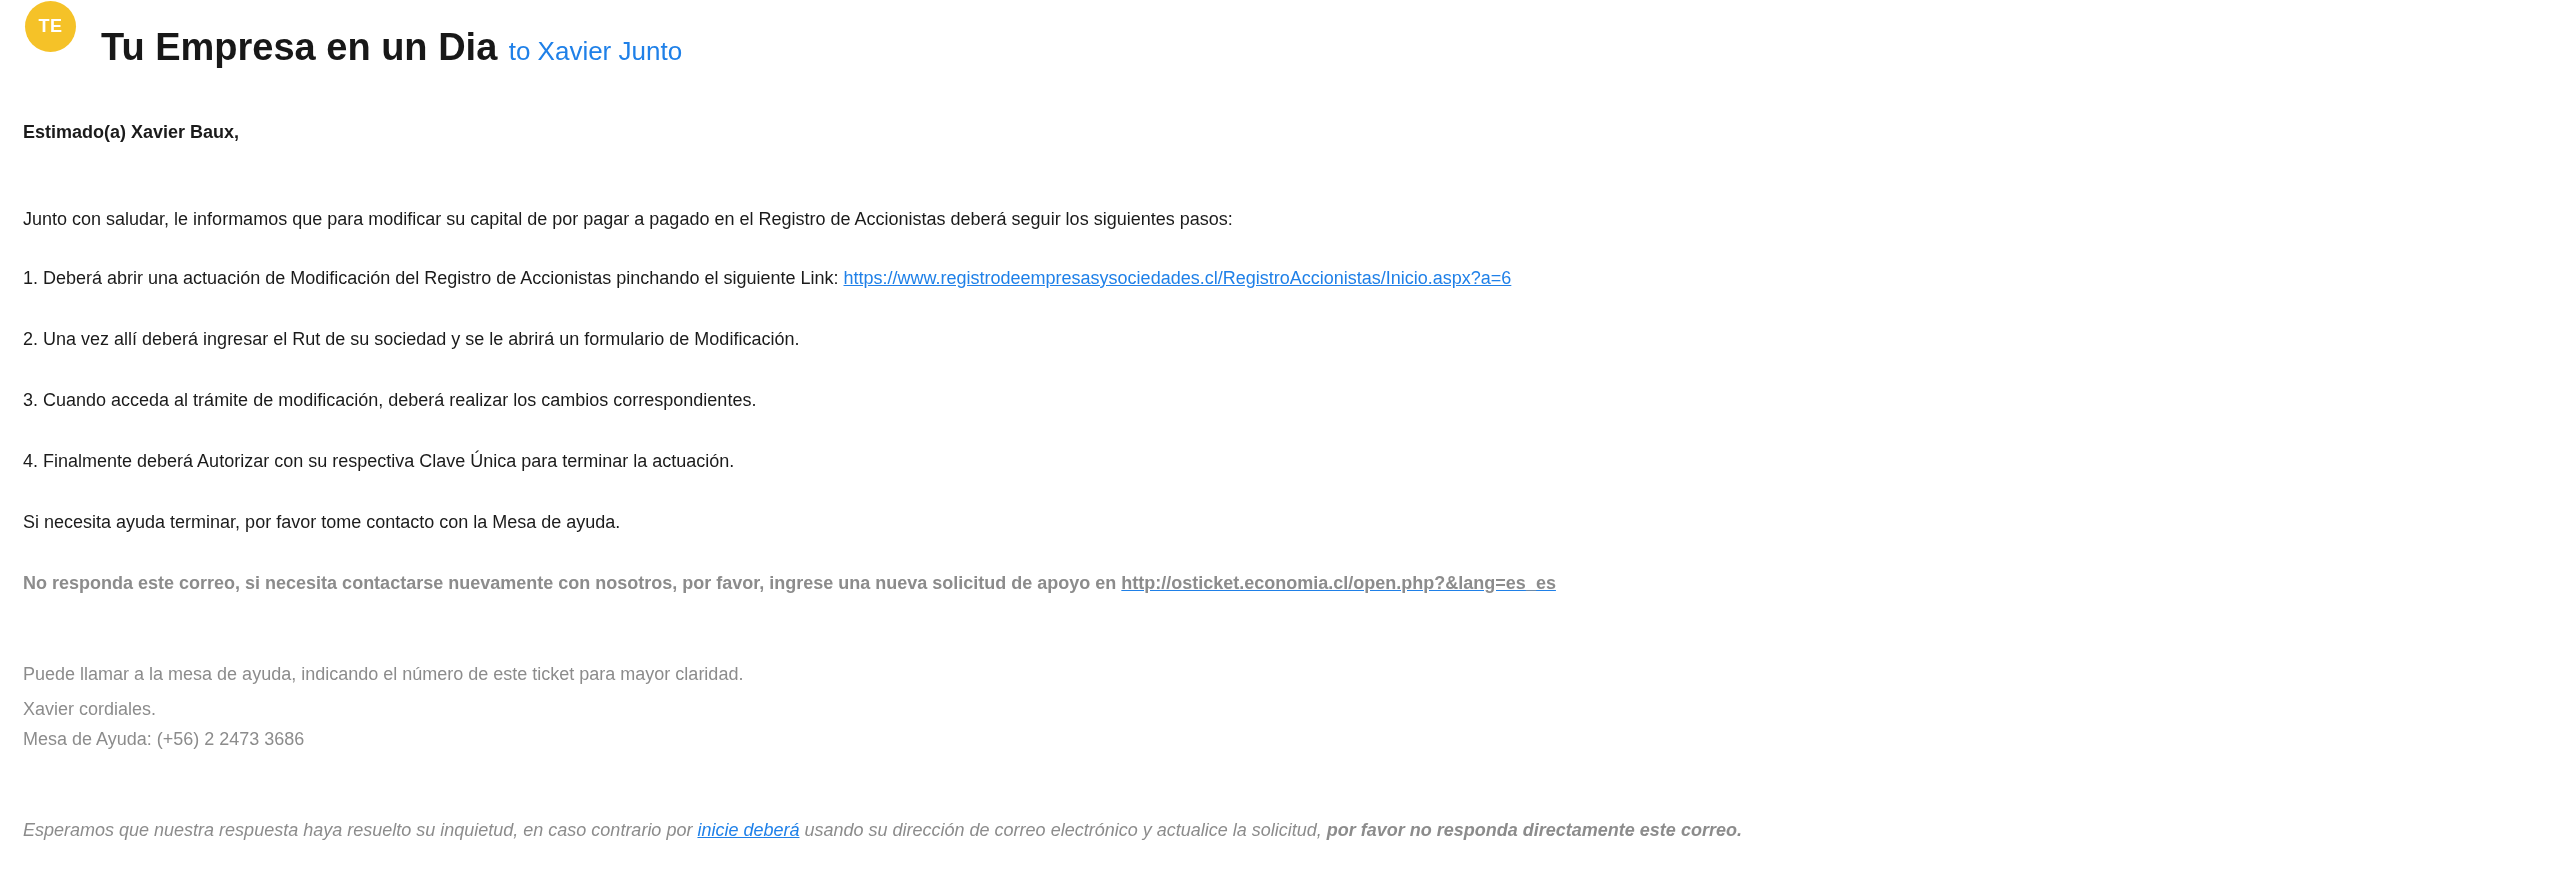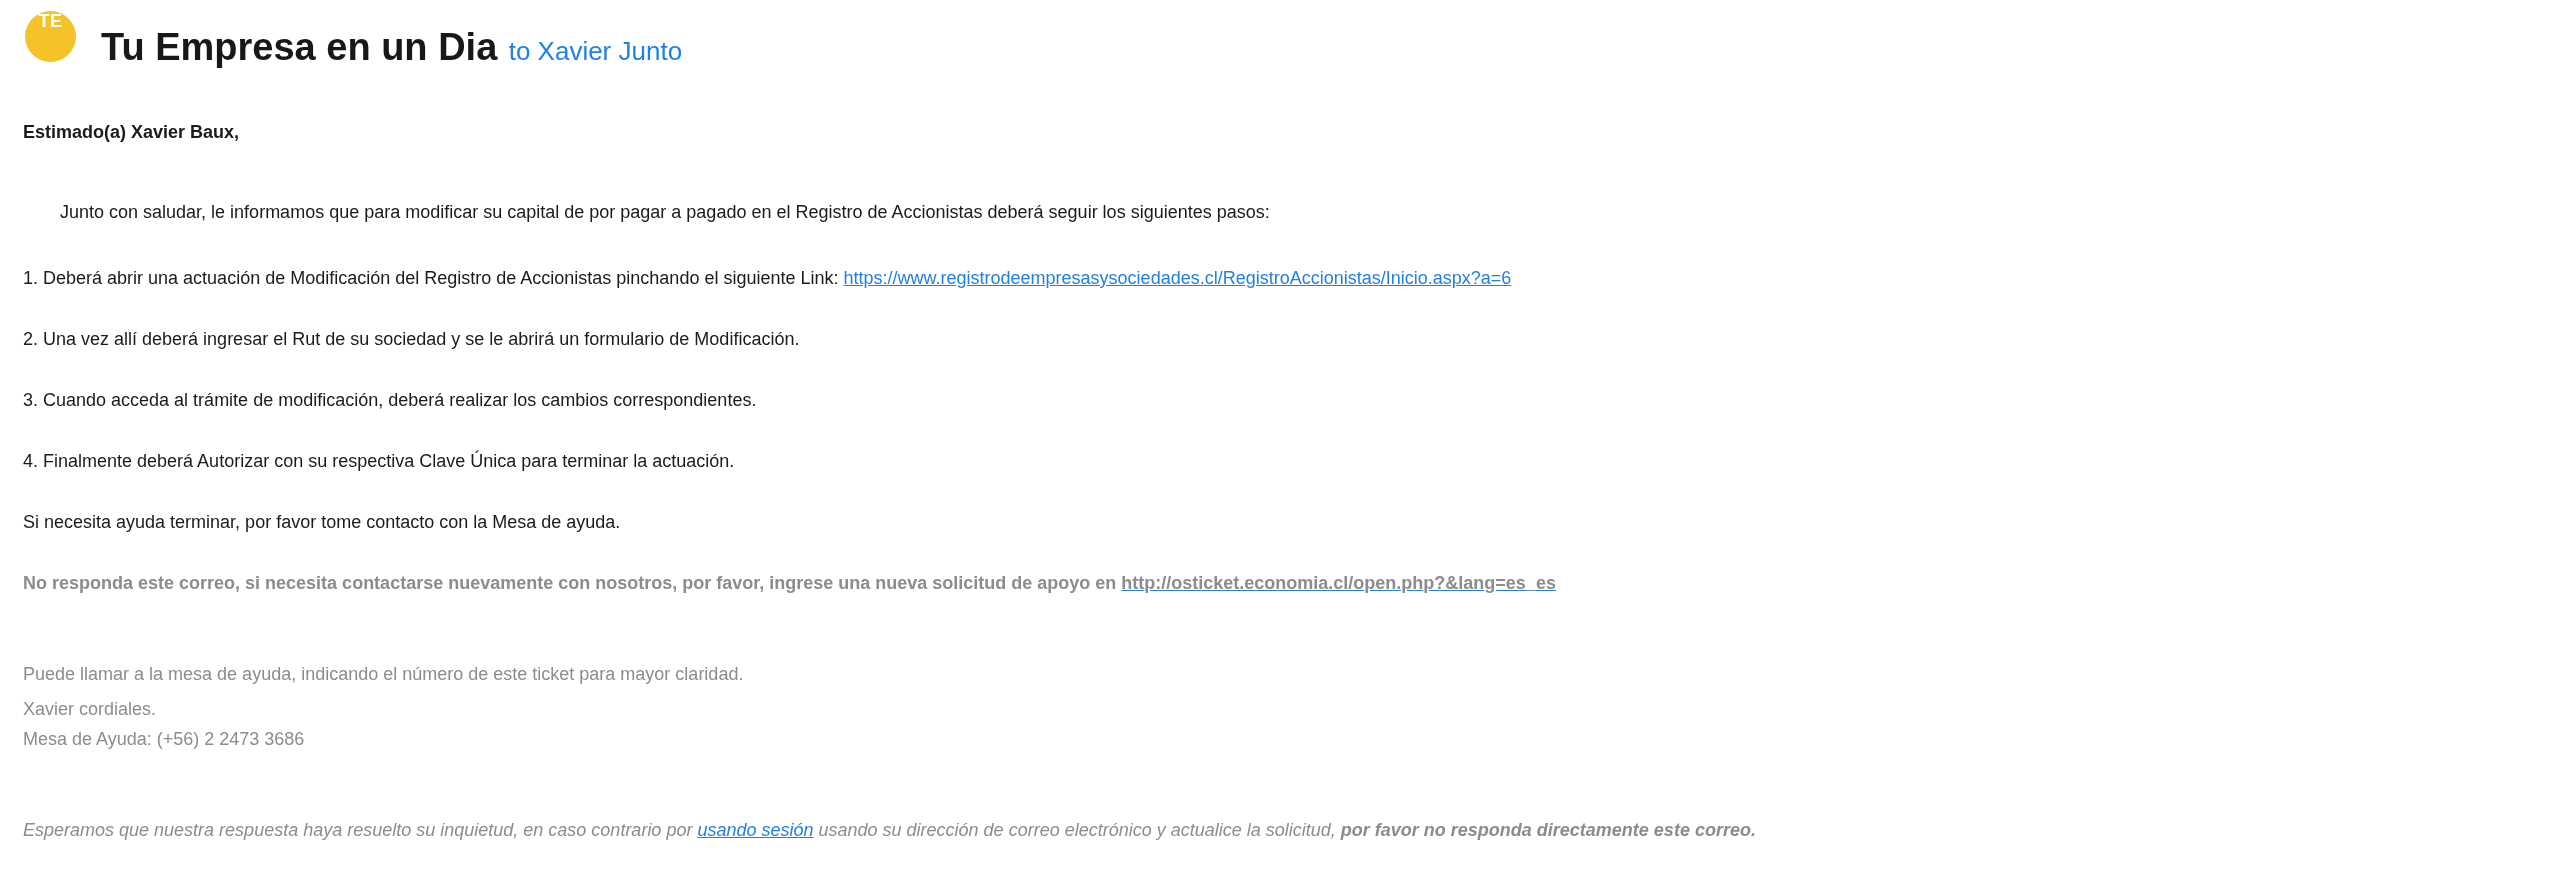--- a/index.html
+++ b/index.html
@@ -6,24 +6,24 @@
   html, body {
     width: 2576px; height: 877px;
     background: #ffffff;
     font-family: "Liberation Sans", "DejaVu Sans", sans-serif;
     overflow: hidden;
   }
   .abs { position: absolute; white-space: nowrap; }
 
   
   .avatar {
-    position: absolute; left: 25px; top: 11px;
+    position: absolute; left: 25px; top: 1px;
     width: 51px; height: 51px; border-radius: 50%;
     background: #f5c228;
-    display: flex; align-items: flex-start; justify-content: center;
+    display: flex; align-items: center; justify-content: center;
     cursor: pointer;
   }
   .avatar span {
     color: #ffffff; font-size: 18px; font-weight: 700; letter-spacing: 0.5px;
   }
   .header-text { left: 101px; top: 26px; }
   .sender { font-size: 38px; font-weight: 700; color: #181818; }
   .recipient {
     font-size: 26px; color: #1f80e8; margin-left: 11.4px;
     text-decoration: none; cursor: pointer;
@@ -44,21 +44,21 @@
     text-decoration: underline; text-decoration-color: #1f80e8;
     cursor: pointer;
   }
   a.footer-link {
     color: #1f80e8; font-style: italic;
     text-decoration: underline; text-decoration-color: #1f80e8;
     cursor: pointer;
   }
 
   .greeting  { top: 122px; }
-  .intro     { top: 202px; margin-left: 37px; }
+  .intro     { top: 209px; }
   .step1     { top: 268px; }
   .step2     { top: 329px; }
   .step3     { top: 390px; }
   .step4     { top: 451px; }
   .help      { top: 512px; }
   .noreply   { top: 573px; }
   .call      { top: 664px; }
   .signature { top: 695px; line-height: 29.5px; }
   .footer    { top: 820px; }
 </style>
@@ -90,16 +90,16 @@
 
   <div class="abs line noreply gray bold"><span>No responda este correo, si necesita contactarse nuevamente con nosotros, por favor, ingrese una nueva solicitud de apoyo en </span><a class="gray-link">http://osticket.economia.cl/open.php?&amp;lang=es_es</a></div>
 
   <div class="abs line call gray">Puede llamar a la mesa de ayuda, indicando el número de este ticket para mayor claridad.</div>
 
   <div class="abs line signature gray">
     <div>Xavier cordiales.</div>
     <div>Mesa de Ayuda: (+56) 2 2473 3686</div>
   </div>
 
-  <div class="abs line footer gray italic"><span>Esperamos que nuestra respuesta haya resuelto su inquietud, en caso contrario por </span><a class="footer-link">usando sesión</a><span> usando su dirección de correo electrónico y actualice la solicitud, </span><span class="bold">por favor no responda directamente este correo.</span></div>
+  <div class="abs line footer gray italic"><span>Esperamos que nuestra respuesta haya resuelto su inquietud, en caso contrario por </span><a class="footer-link">inicie deberá</a><span> usando su dirección de correo electrónico y actualice la solicitud, </span><span class="bold">por favor no responda directamente este correo.</span></div>
 
 </div>
 
 
 </body></html>

